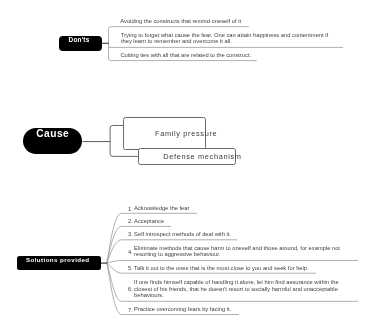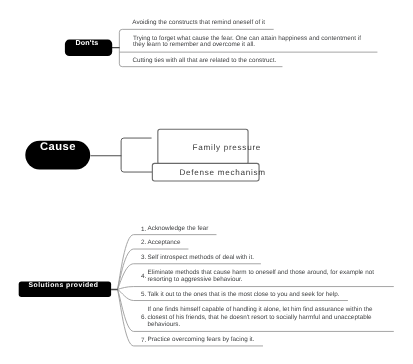--- a/index.html
+++ b/index.html
@@ -46,21 +46,21 @@
 
   <svg class="links" viewBox="0 0 375 331">
     <path d="M137.8 125.5 H112.6 a2.5 2.5 0 0 0 -2.5 2.5 V153.9 a2.5 2.5 0 0 0 2.5 2.5 H138.2" fill="none" stroke="#5a5a5a" stroke-width="0.9"></path>
     <path d="M82.3 141.6 H110.3" fill="none" stroke="#4a4a4a" stroke-width="0.9"></path>
   </svg>
 
   <div class="root" style="left:23px;top:128px;width:59.4px;height:26px;border-radius:13px;font-size:10.2px;letter-spacing:0.45px;">
     <span>Cause</span>
   </div>
 
-  <div class="leafbox" style="left:143px;top:117.2px;width:82.7px;height:33px;padding-left:31px;">
+  <div class="leafbox" style="left:123px;top:117.2px;width:82.7px;height:33px;padding-left:31px;">
     <span>Family pressure</span>
   </div>
   <div class="leafbox" style="left:138.2px;top:148.3px;width:98.1px;height:17.2px;padding-left:24px;">
     <span>Defense mechanism</span>
   </div>
 
   <svg class="links" viewBox="0 0 375 331">
     <g fill="none" stroke="#9a9a9a" stroke-width="0.8">
       <path d="M106.8 263.1 C109.3 251, 113.5 213.3, 121.5 213.3 H196.8"></path>
       <path d="M106.8 263.1 C109.3 254, 113.5 226.4, 121.5 226.4 H171.3"></path>

